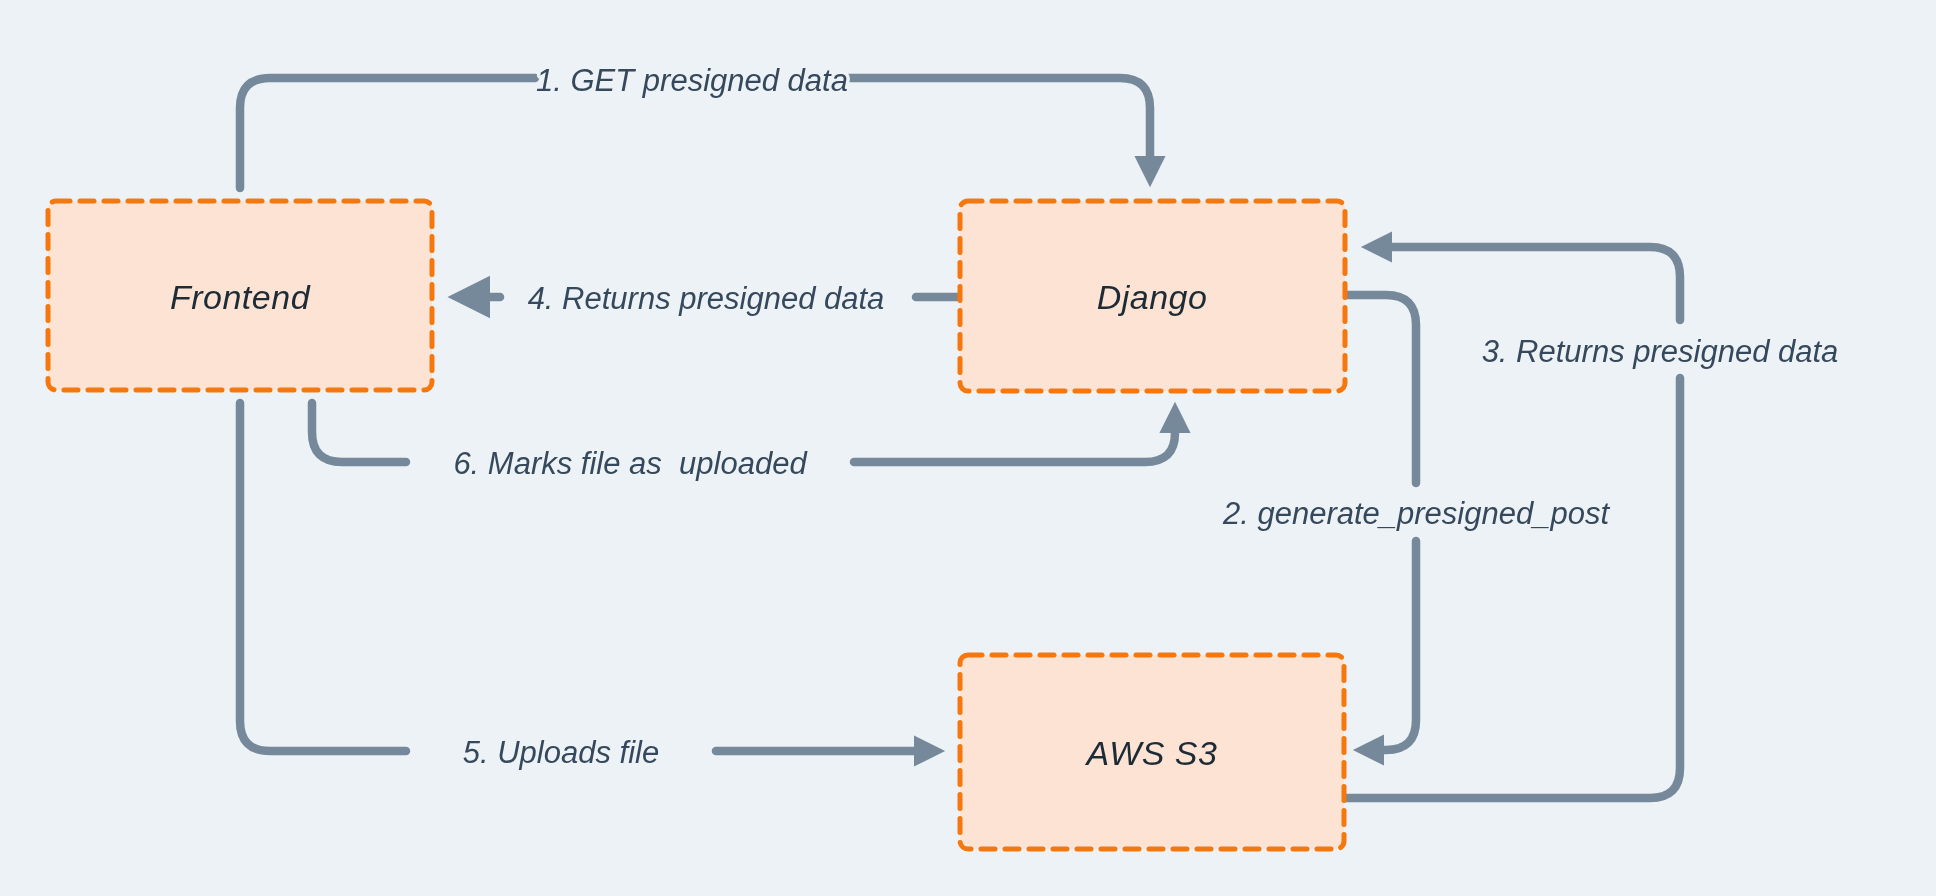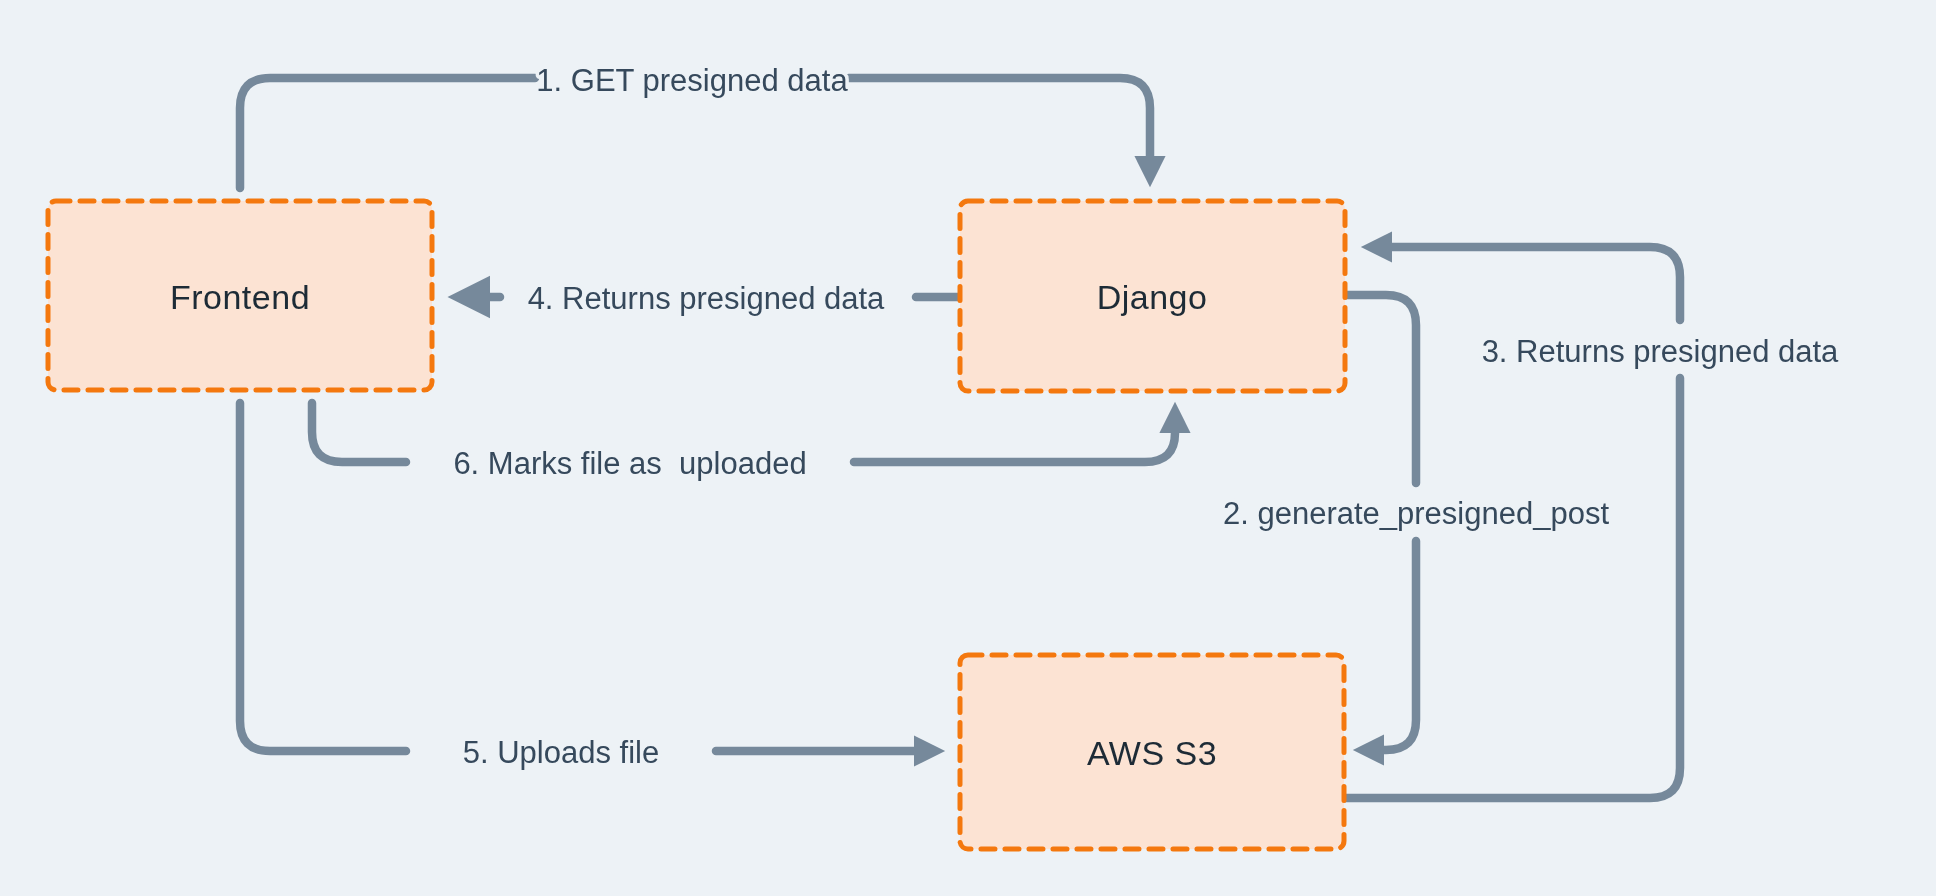--- a/index.html
+++ b/index.html
@@ -1,20 +1,20 @@
 <!DOCTYPE html>
 <html style="--bg: #edf2f6; --box-fill: #fce3d3; --box-border: #f4780e; --arrow: #76899b; --label-text: #36495c; --box-text: #1d2b36;"><head>
 <meta charset="utf-8">
 <style>
   :root{
     --bg:#edf2f6; --box-fill:#fce3d3; --box-border:#f4780e;
     --arrow:#76899b; --label-text:#36495c; --box-text:#1d2b36;
   }
   html,body{margin:0;padding:0;width:100%;height:100%;background:var(--bg);overflow:hidden;}
-  .stage{width:100vw;height:100vh;display:flex;align-items:center;justify-content:center;}
+  .stage{width:100vw;height:100vh;display:flex;align-items:center;justify-content:center;font-style:italic;}
   svg{width:100%;height:100%;display:block;}
   .node-box{fill:var(--box-fill);stroke:var(--box-border);stroke-width:5;stroke-dasharray:14 10;stroke-linecap:round;}
   .node-label{
     fill:var(--box-text);font-family:"Liberation Sans","DejaVu Sans",sans-serif;
     font-size:34px;letter-spacing:.5px;text-anchor:middle;dominant-baseline:central;
   }
   .edge-line{fill:none;stroke:var(--arrow);stroke-width:8.5;stroke-linecap:round;}
   .edge-label{
     fill:var(--label-text);font-family:"Liberation Sans","DejaVu Sans",sans-serif;
     font-size:31px;text-anchor:middle;dominant-baseline:central;white-space:pre;

